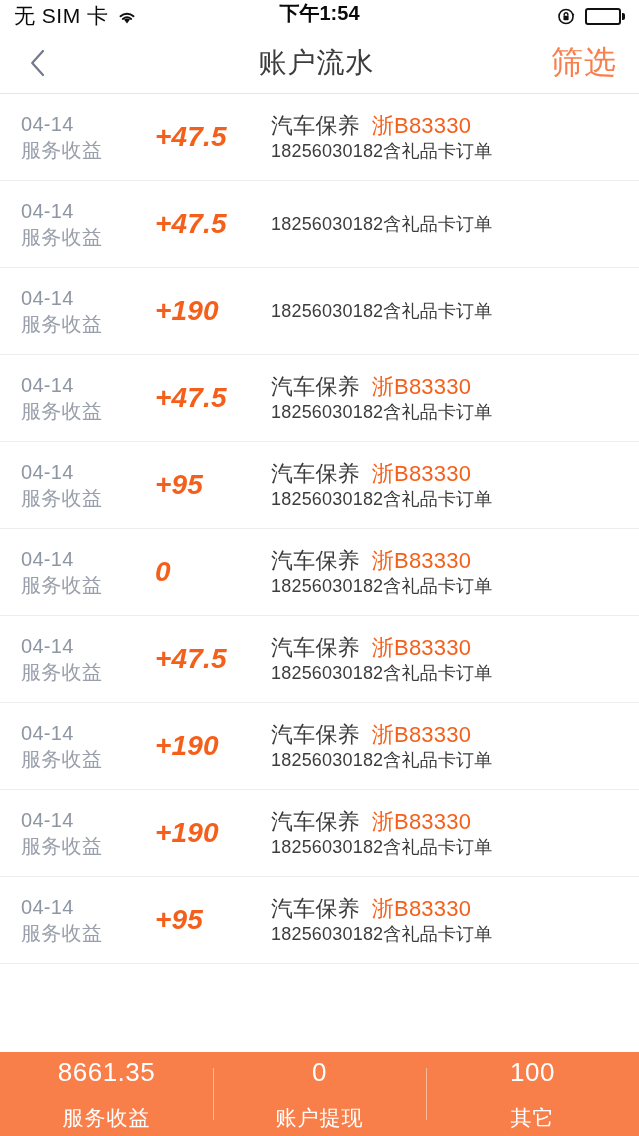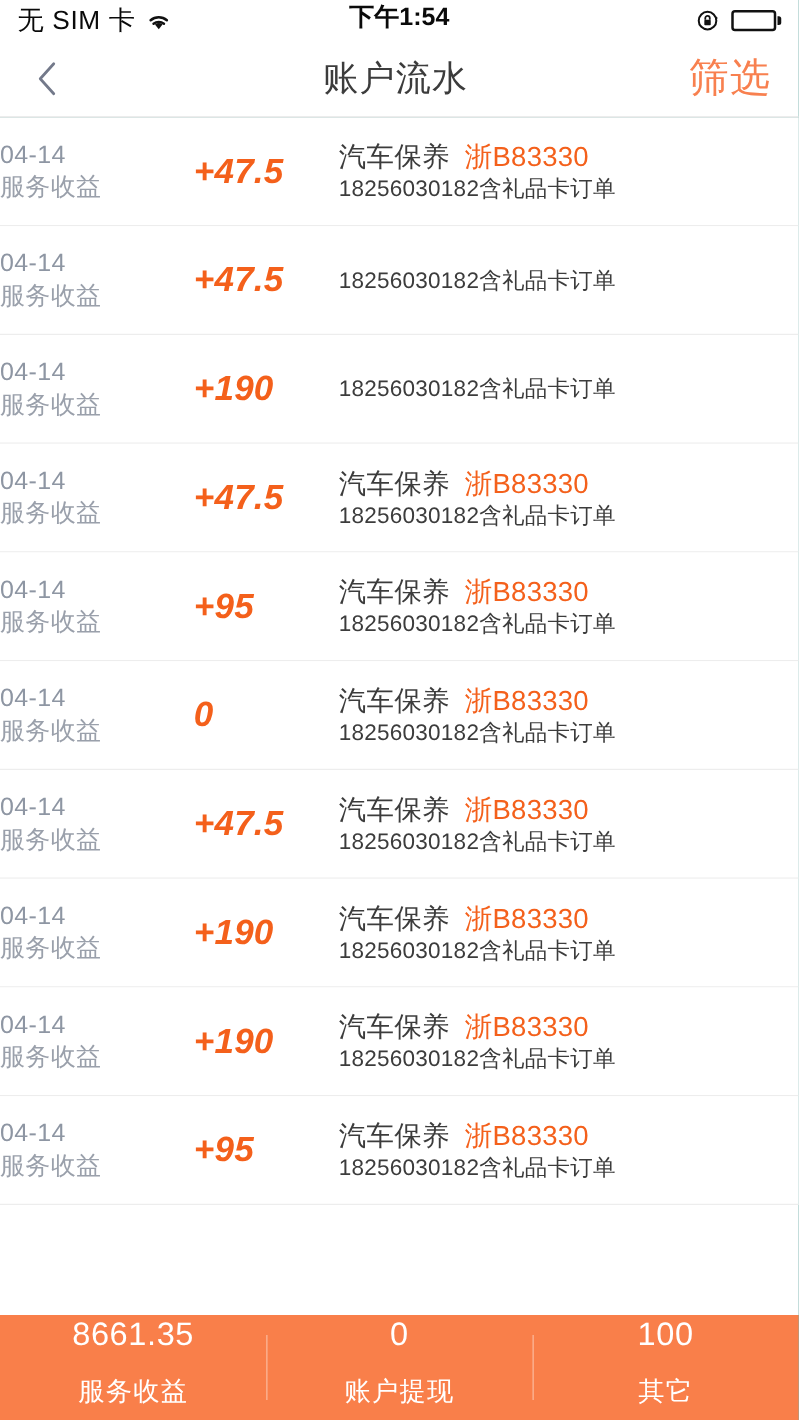--- a/index.html
+++ b/index.html
@@ -72,20 +72,21 @@
   .list { flex:1 1 auto; background:#ffffff; overflow:hidden; }
   .row {
     height:87px;
     display:flex; align-items:center;
     border-bottom:1px solid #ededed;
     background:#fff;
     cursor:pointer;
   }
   .cell-date {
     width:155px; flex:0 0 155px;
+    padding-left:21px;
     display:flex; flex-direction:column; justify-content:center;
     gap:4px;
   }
   .r-date { font-size:20px; color:#8e96a3; line-height:1.1; letter-spacing:.3px; }
   .r-type { font-size:20px; color:#9aa0ab; line-height:1.1; letter-spacing:.3px; }
   .cell-amount {
     width:110px; flex:0 0 110px;
     text-align:left;
     font-size:28px; font-weight:700; color:#f4601b;
     letter-spacing:.2px;
@@ -105,21 +106,21 @@
 
   
   .footer {
     flex:0 0 84px; height:84px;
     background:#f97f4a;
     display:flex; align-items:stretch;
   }
   .f-item {
     flex:1 1 0;
     display:flex; flex-direction:column;
-    align-items:center; justify-content:flex-start;
+    align-items:center; justify-content:center;
     gap:16px;
     position:relative;
     cursor:pointer;
   }
   .f-item + .f-item::before {
     content:""; position:absolute; left:0; top:16px; bottom:16px;
     width:1px; background:rgba(255,255,255,.45);
   }
   .f-value { font-size:26px; color:#ffffff; font-weight:400; letter-spacing:.5px; }
   .f-label { font-size:21px; color:#ffffff; font-weight:400; letter-spacing:1px; }

